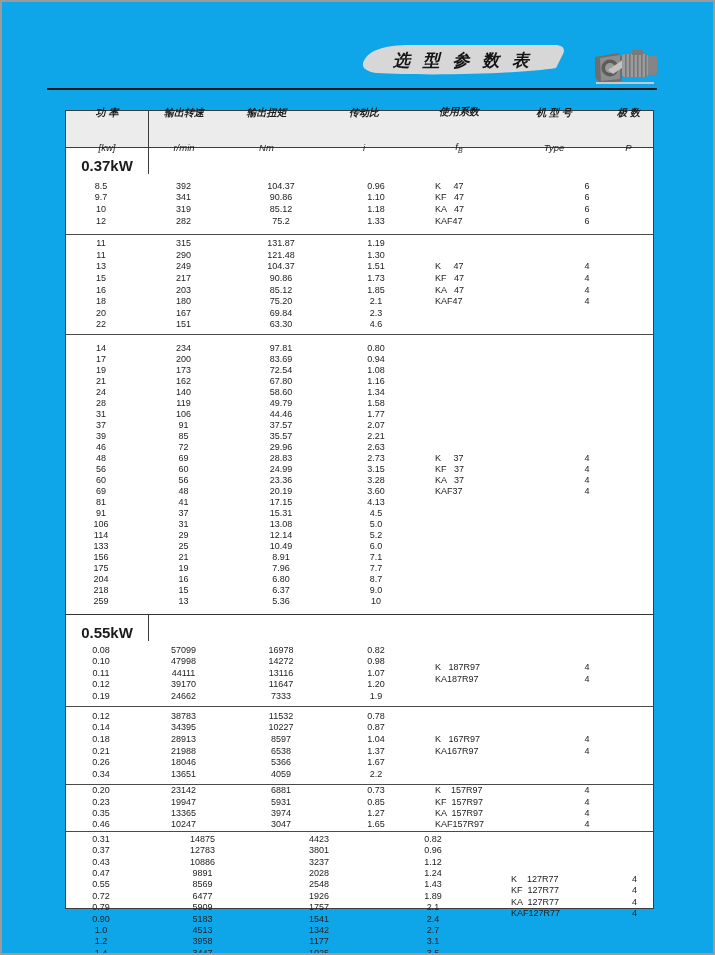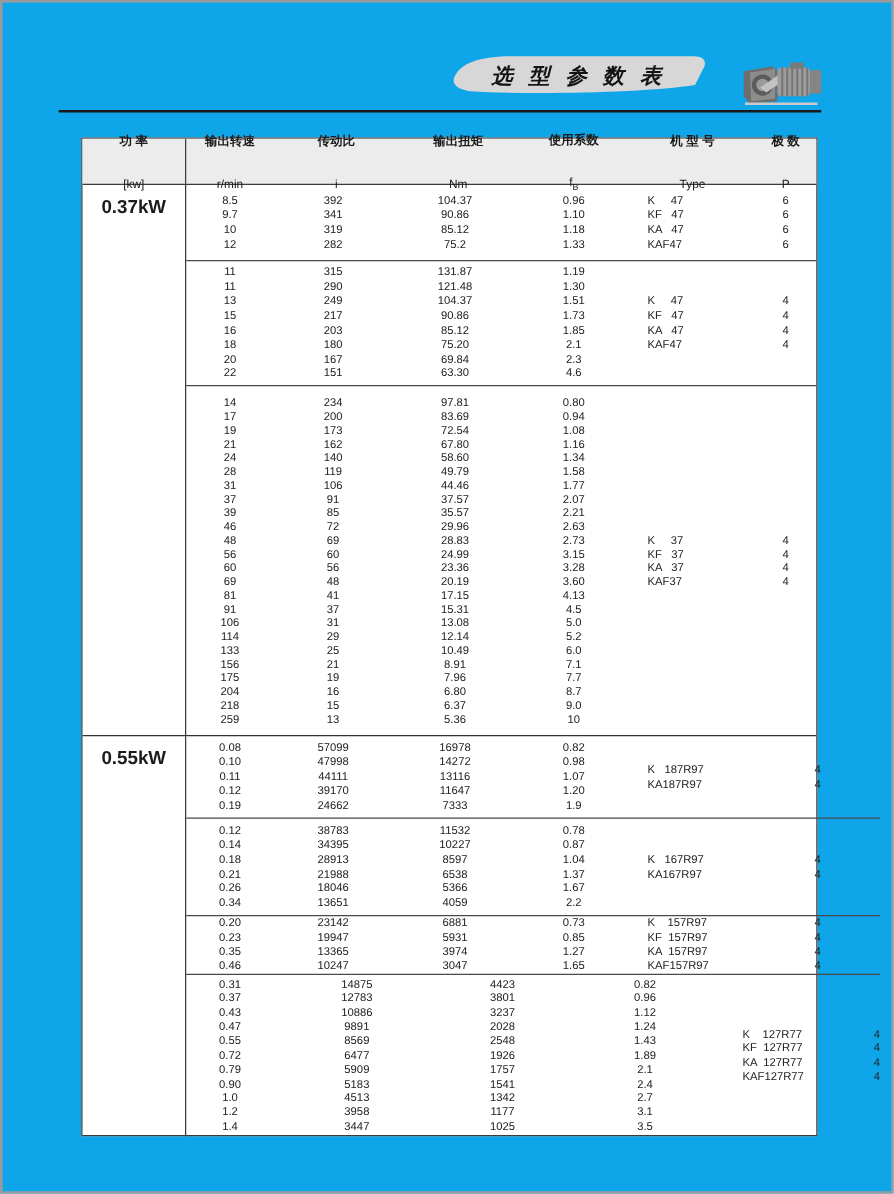--- a/index.html
+++ b/index.html
@@ -13,30 +13,30 @@
   .banner .t{position:absolute;left:0;right:0;top:7px;text-align:center;
              font-size:17px;font-weight:bold;font-style:italic;letter-spacing:4px;color:#141414;}
   .motor{position:absolute;left:590px;top:42px;width:72px;height:44px;}
   .rule{position:absolute;left:45px;top:86px;width:610px;height:2px;background:#1a1a1a;}
 
   
   .table{position:absolute;left:63px;top:108px;width:589px;height:799px;
          border:1px solid #3c3c3c;box-sizing:border-box;display:flex;flex-direction:column;background:#fff;}
   .thead{display:flex;height:37px;background:#ececec;border-bottom:1px solid #3c3c3c;box-sizing:border-box;flex:none;}
   .th{display:flex;flex-direction:column;justify-content:center;align-items:center;gap:2px;
-      font-size:10px;font-weight:bold;box-sizing:border-box;}
+      font-size:10px;font-weight:bold;box-sizing:border-box;font-style:italic;}
   .th .l2{font-size:9.5px;font-weight:normal;margin-top:20px;}
   .th sub{font-size:7px;}
   .w-pow{width:83px;}
   .th.w-pow{border-right:1px solid #3c3c3c;}
   .w-spd{width:70px;} .w-trq{width:95px;} .w-rat{width:100px;} .w-fb{width:90px;} .w-typ{width:100px;}
   .w-pol{flex:1;}
 
   .tbody{flex:1;display:flex;flex-direction:column;}
-  .section{display:flex;}
+  .section{display:flex;flex-direction:column;}
   .section.s1{border-top:1.5px solid #333;}
   .power-cell{width:83px;border-right:1px solid #3c3c3c;box-sizing:border-box;
               font-weight:bold;font-size:15px;text-align:center;padding-top:9px;flex:none;}
   .blocks{flex:1;display:flex;flex-direction:column;}
   .block{display:flex;box-sizing:border-box;}
   .block + .block{border-top:1px solid #4a4a4a;}
   .col{display:flex;flex-direction:column;justify-content:center;box-sizing:border-box;}
   .col .ln{line-height:11.6px;font-size:9px;text-align:center;color:#222;}
   .col.typ .ln{text-align:left;white-space:pre;padding-left:14px;}
   .col.pol{flex:1;}
@@ -90,27 +90,27 @@
   <div class="table">
     <div class="thead">
       <div class="th w-pow">
         <div>功  率</div>
         <div class="l2">[kw]</div>
       </div>
       <div class="th w-spd">
         <div>输出转速</div>
         <div class="l2">r/min</div>
       </div>
+      <div class="th w-trq">
+        <div>输出扭矩</div>
+        <div class="l2">Nm</div>
+      </div>
       <div class="th w-rat">
         <div>传动比</div>
         <div class="l2">i</div>
-      </div>
-      <div class="th w-trq">
-        <div>输出扭矩</div>
-        <div class="l2">Nm</div>
       </div>
       <div class="th w-fb">
         <div>使用系数</div>
         <div class="l2"><span>f</span><sub>B</sub></div>
       </div>
       <div class="th w-typ">
         <div>机 型 号</div>
         <div class="l2">Type</div>
       </div>
       <div class="th w-pol">

